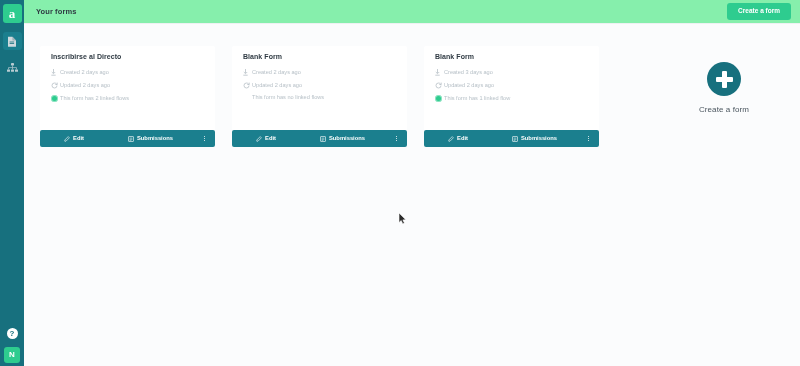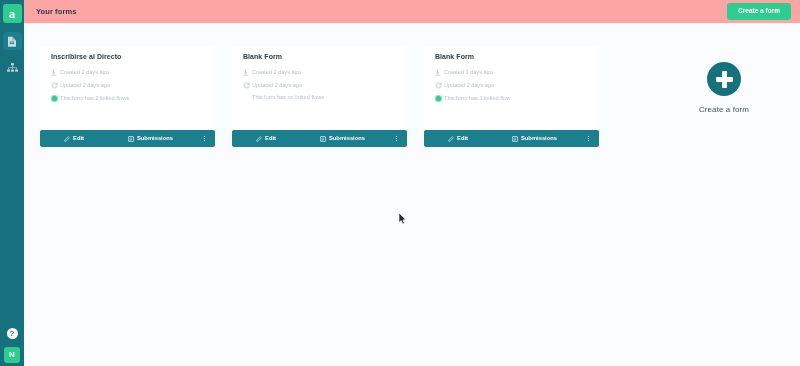--- a/index.html
+++ b/index.html
@@ -48,21 +48,21 @@
     width: 16px; height: 16px; border-radius: 3px;
     background: #2ecc8f; color: #ffffff;
     font-size: 8px; font-weight: 700; line-height: 16px; text-align: center;
   }
 
   
   #main { flex: 1 1 auto; height: 366px; display: flex; flex-direction: column; background: #fbfcfd; }
 
   #topbar {
     height: 24px; flex: 0 0 24px;
-    background: #fca5a5;
+    background: #86efac;
     display: flex; align-items: center; justify-content: space-between;
     padding: 0 9px 0 12px;
     border-bottom: 1px solid #eef1f3;
   }
   #page-title { font-size: 7.5px; font-weight: 700; color: #2f3a43; letter-spacing: .1px; }
   #create-top {
     background: #2ecc8f; color: #ffffff;
     font-size: 6.5px; font-weight: 600;
     border: none; border-radius: 3px;
     padding: 5px 11px; cursor: pointer; line-height: 1;

